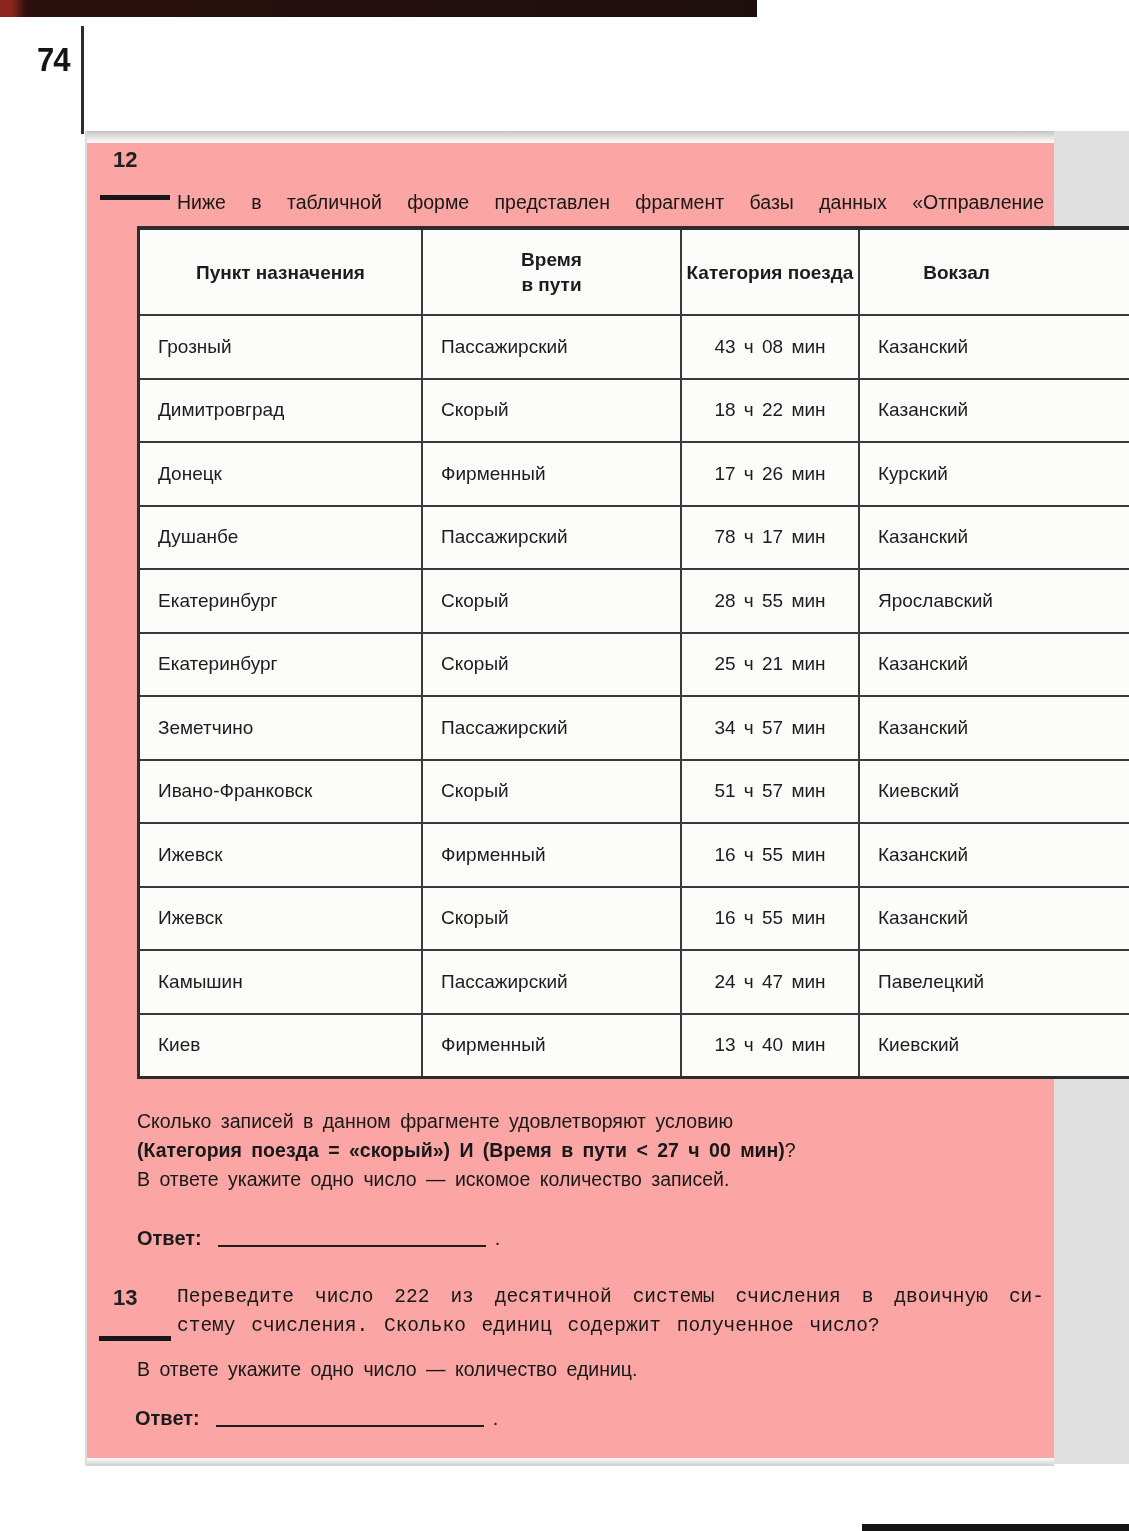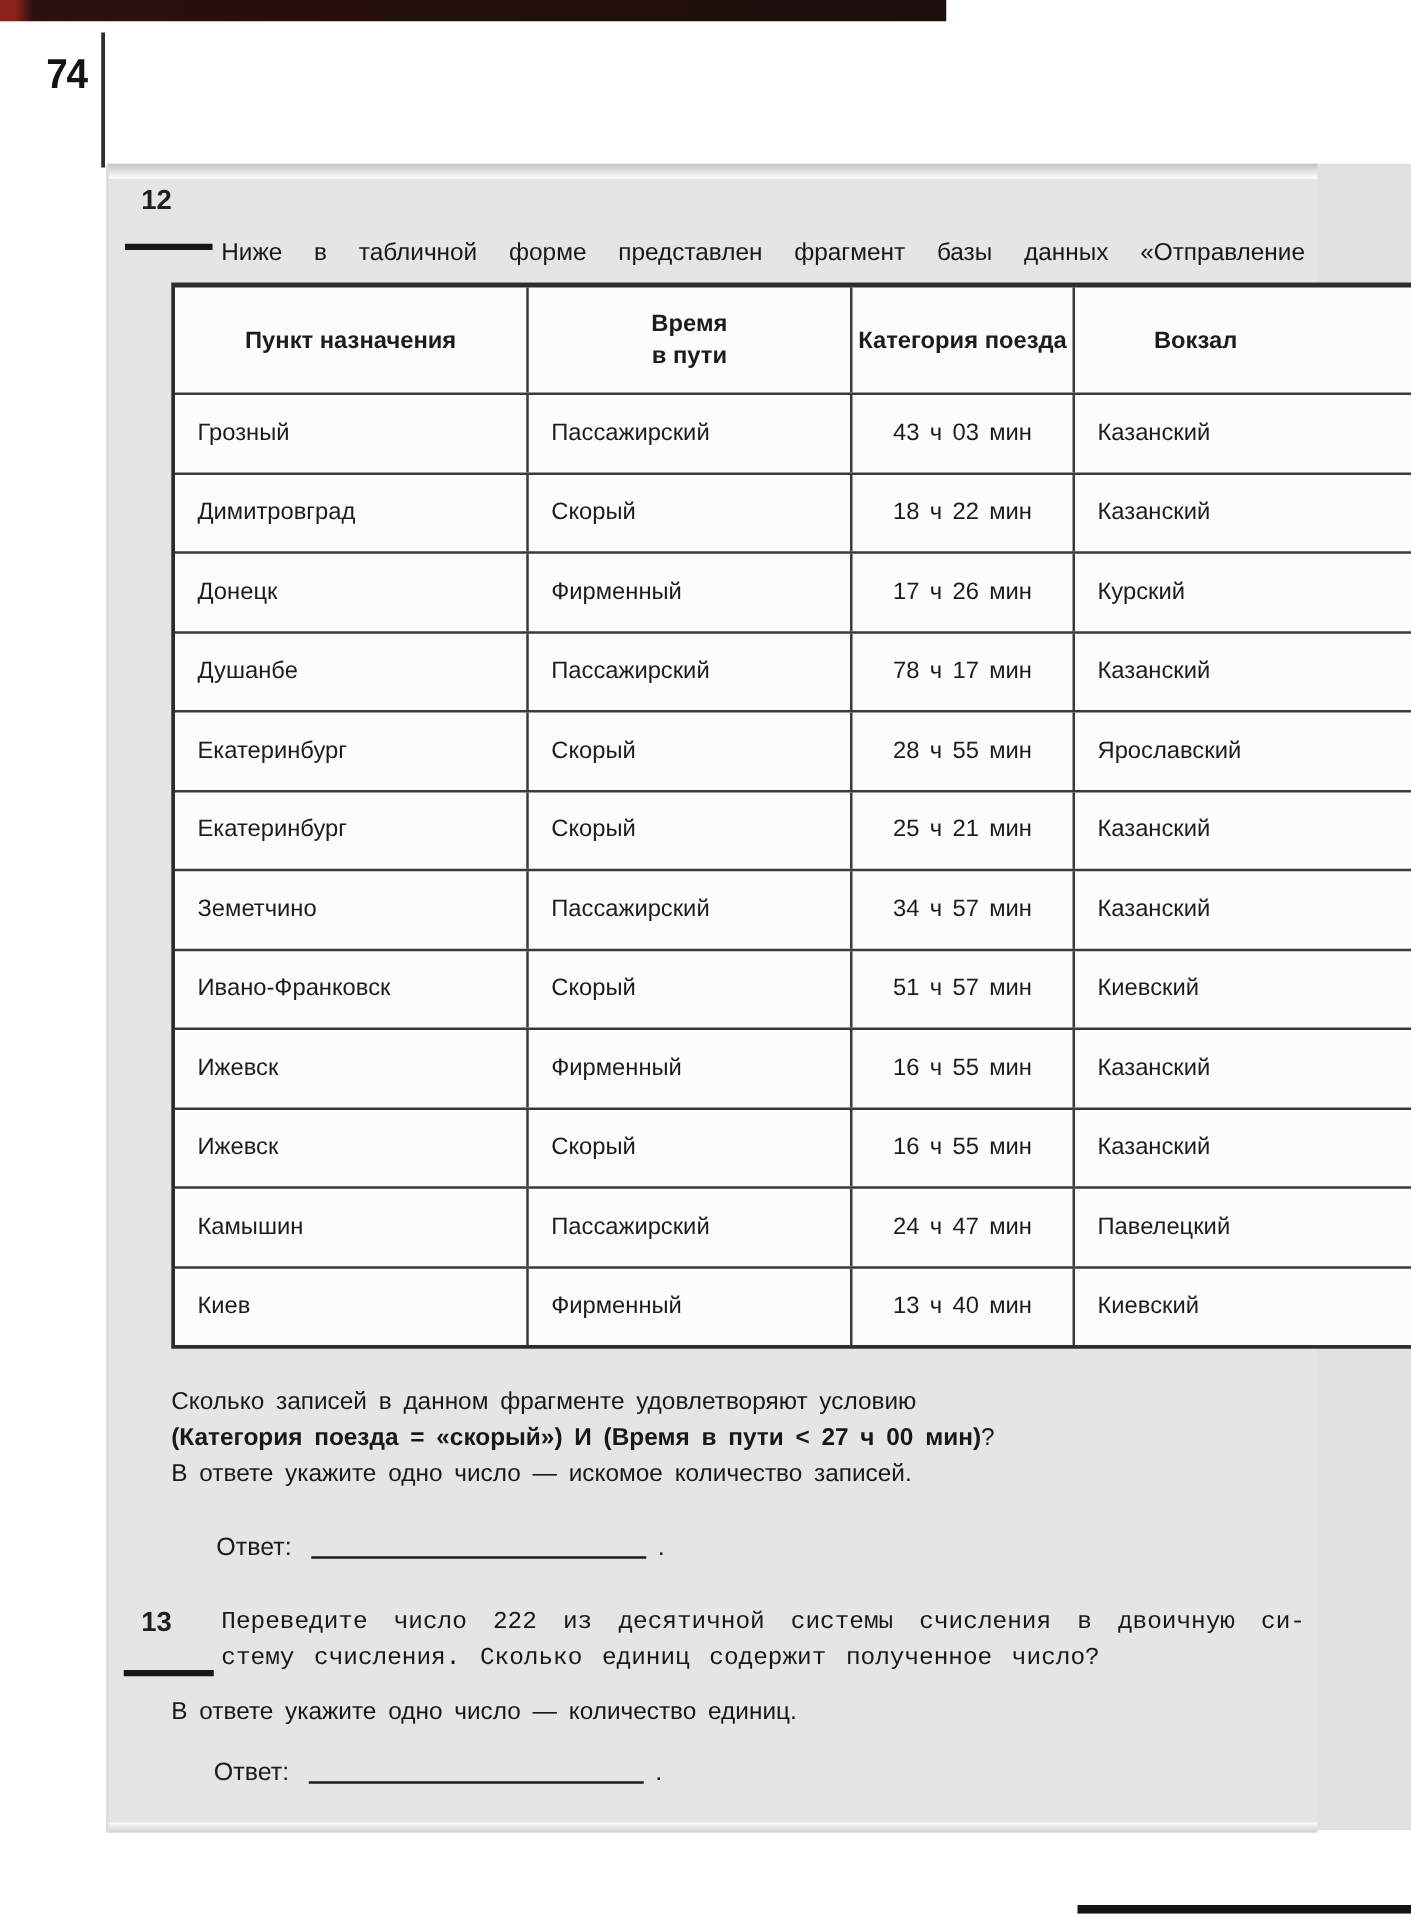--- a/index.html
+++ b/index.html
@@ -11,21 +11,21 @@
   }
   
   .scan-top-bar{position:absolute;left:0;top:0;width:757px;height:17px;
     background:linear-gradient(90deg,#8a241c 0 12px,#2b100e 26px,#1d0e0d 100%);}
   .scan-bottom-bar{position:absolute;left:862px;top:1524px;width:267px;height:7px;background:#141414;}
   .page-number{position:absolute;left:37px;top:42px;font-size:31px;font-weight:700;
     letter-spacing:-1px;color:#141414;transform:scaleY(1.08);}
   .margin-rule{position:absolute;left:81px;top:26px;width:3px;height:108px;background:#2c2c2c;}
   
   .sheet{position:absolute;left:85px;top:131px;width:967px;height:1335px;
-    background:#e5e5e5;border-left:2px solid #dcdcdc;}
+    background:#fca5a5;border-left:2px solid #dcdcdc;}
   .sheet::before{content:"";position:absolute;left:0;top:0;width:100%;height:12px;
     background:linear-gradient(#c3c3c3,#f4f4f3 80%,#fcfcfb);}
   .sheet::after{content:"";position:absolute;left:0;bottom:0;width:100%;height:8px;
     background:linear-gradient(#fcfcfb,#cfcfcf);}
   .scanner-strip{position:absolute;left:1052px;top:131px;width:77px;height:1333px;
     background:#e0e0e0;border-left:1px solid #c2c2c2;}
   
   .task-num{position:absolute;font-size:22px;font-weight:700;color:#1f1f1f;}
   .num-underline{position:absolute;height:5px;background:#161616;}
   
@@ -41,21 +41,21 @@
   .t-row:last-child{border-bottom:none;}
   .t-row.header{height:84px;}
   .cell{display:flex;align-items:center;padding-left:18px;font-size:19px;
     border-right:2px solid #3a3a3a;box-sizing:border-box;color:#1c1c1c;}
   .cell:last-child{border-right:none;}
   .t-row.header .cell{justify-content:center;padding-left:0;font-weight:700;
     text-align:center;white-space:pre-line;line-height:25px;}
   .cell.c-time{justify-content:center;padding-left:0;word-spacing:3px;}
   
   .answer{position:absolute;font-size:20px;display:flex;align-items:flex-end;}
-  .answer .lbl{font-weight:400;margin-left:36px;}
+  .answer .lbl{font-weight:700;}
   .blank{display:inline-block;width:268px;height:22px;border-bottom:2.5px solid #1c1c1c;
     margin:0 9px 3px 16px;}
 </style>
 </head>
 <body>
 
 <div class="scan-top-bar"></div>
 <div class="page-number">74</div>
 <div class="margin-rule"></div>
 <div class="scanner-strip"></div>
@@ -75,21 +75,21 @@
       <div class="cell">Время
 в пути</div>
       <div class="cell">Категория поезда</div>
       <div class="cell">Вокзал</div>
     </div>
     <div>
 
     <div class="t-row">
         <div class="cell c-dest">Грозный</div>
         <div class="cell c-cat">Пассажирский</div>
-        <div class="cell c-time">43 ч 03 мин</div>
+        <div class="cell c-time">43 ч 08 мин</div>
         <div class="cell c-sta">Казанский</div>
       </div>
         <div class="t-row">
         <div class="cell c-dest">Димитровград</div>
         <div class="cell c-cat">Скорый</div>
         <div class="cell c-time">18 ч 22 мин</div>
         <div class="cell c-sta">Казанский</div>
       </div>
         <div class="t-row">
         <div class="cell c-dest">Донецк</div>

